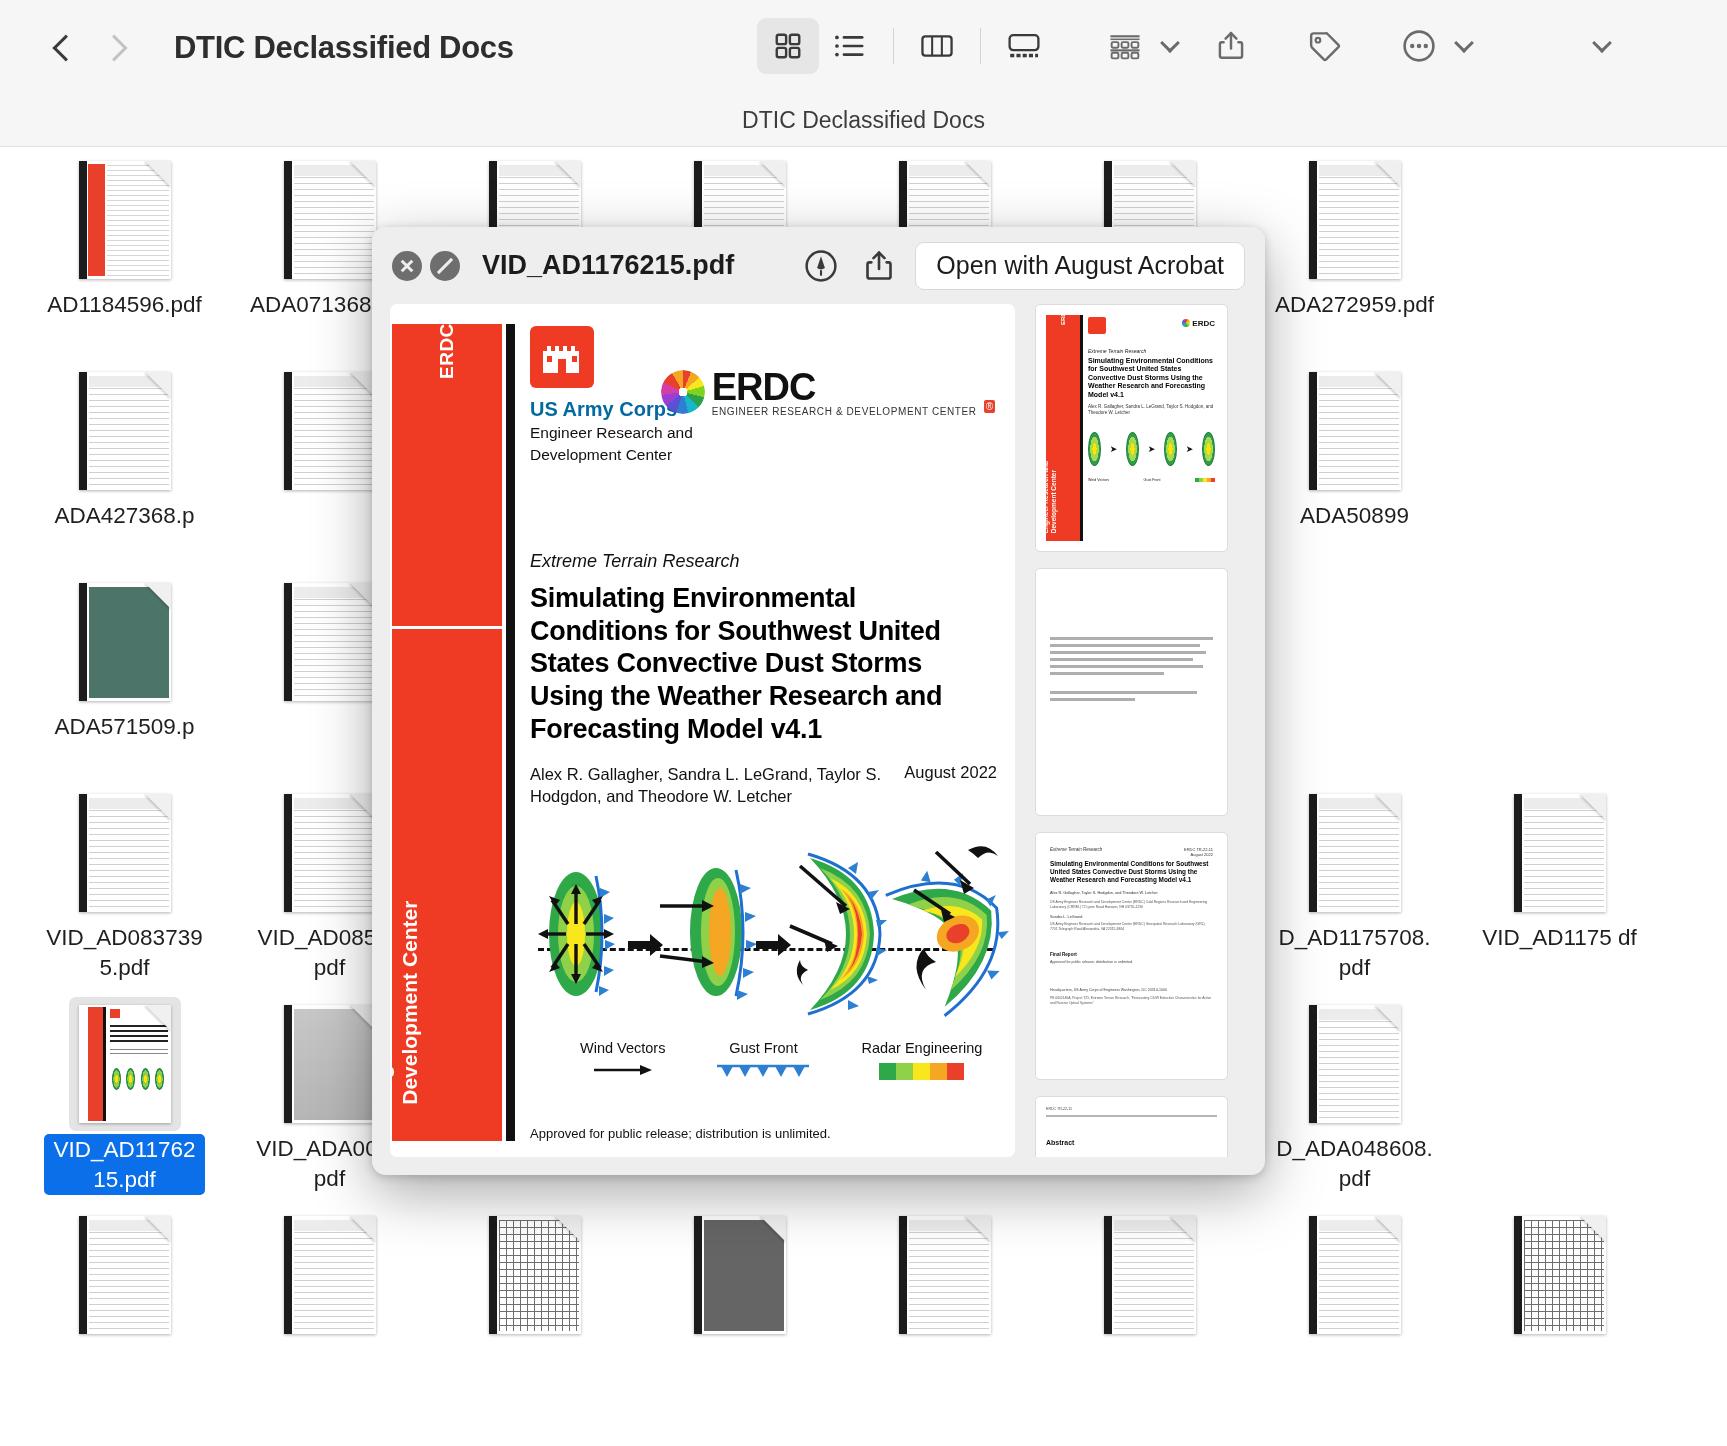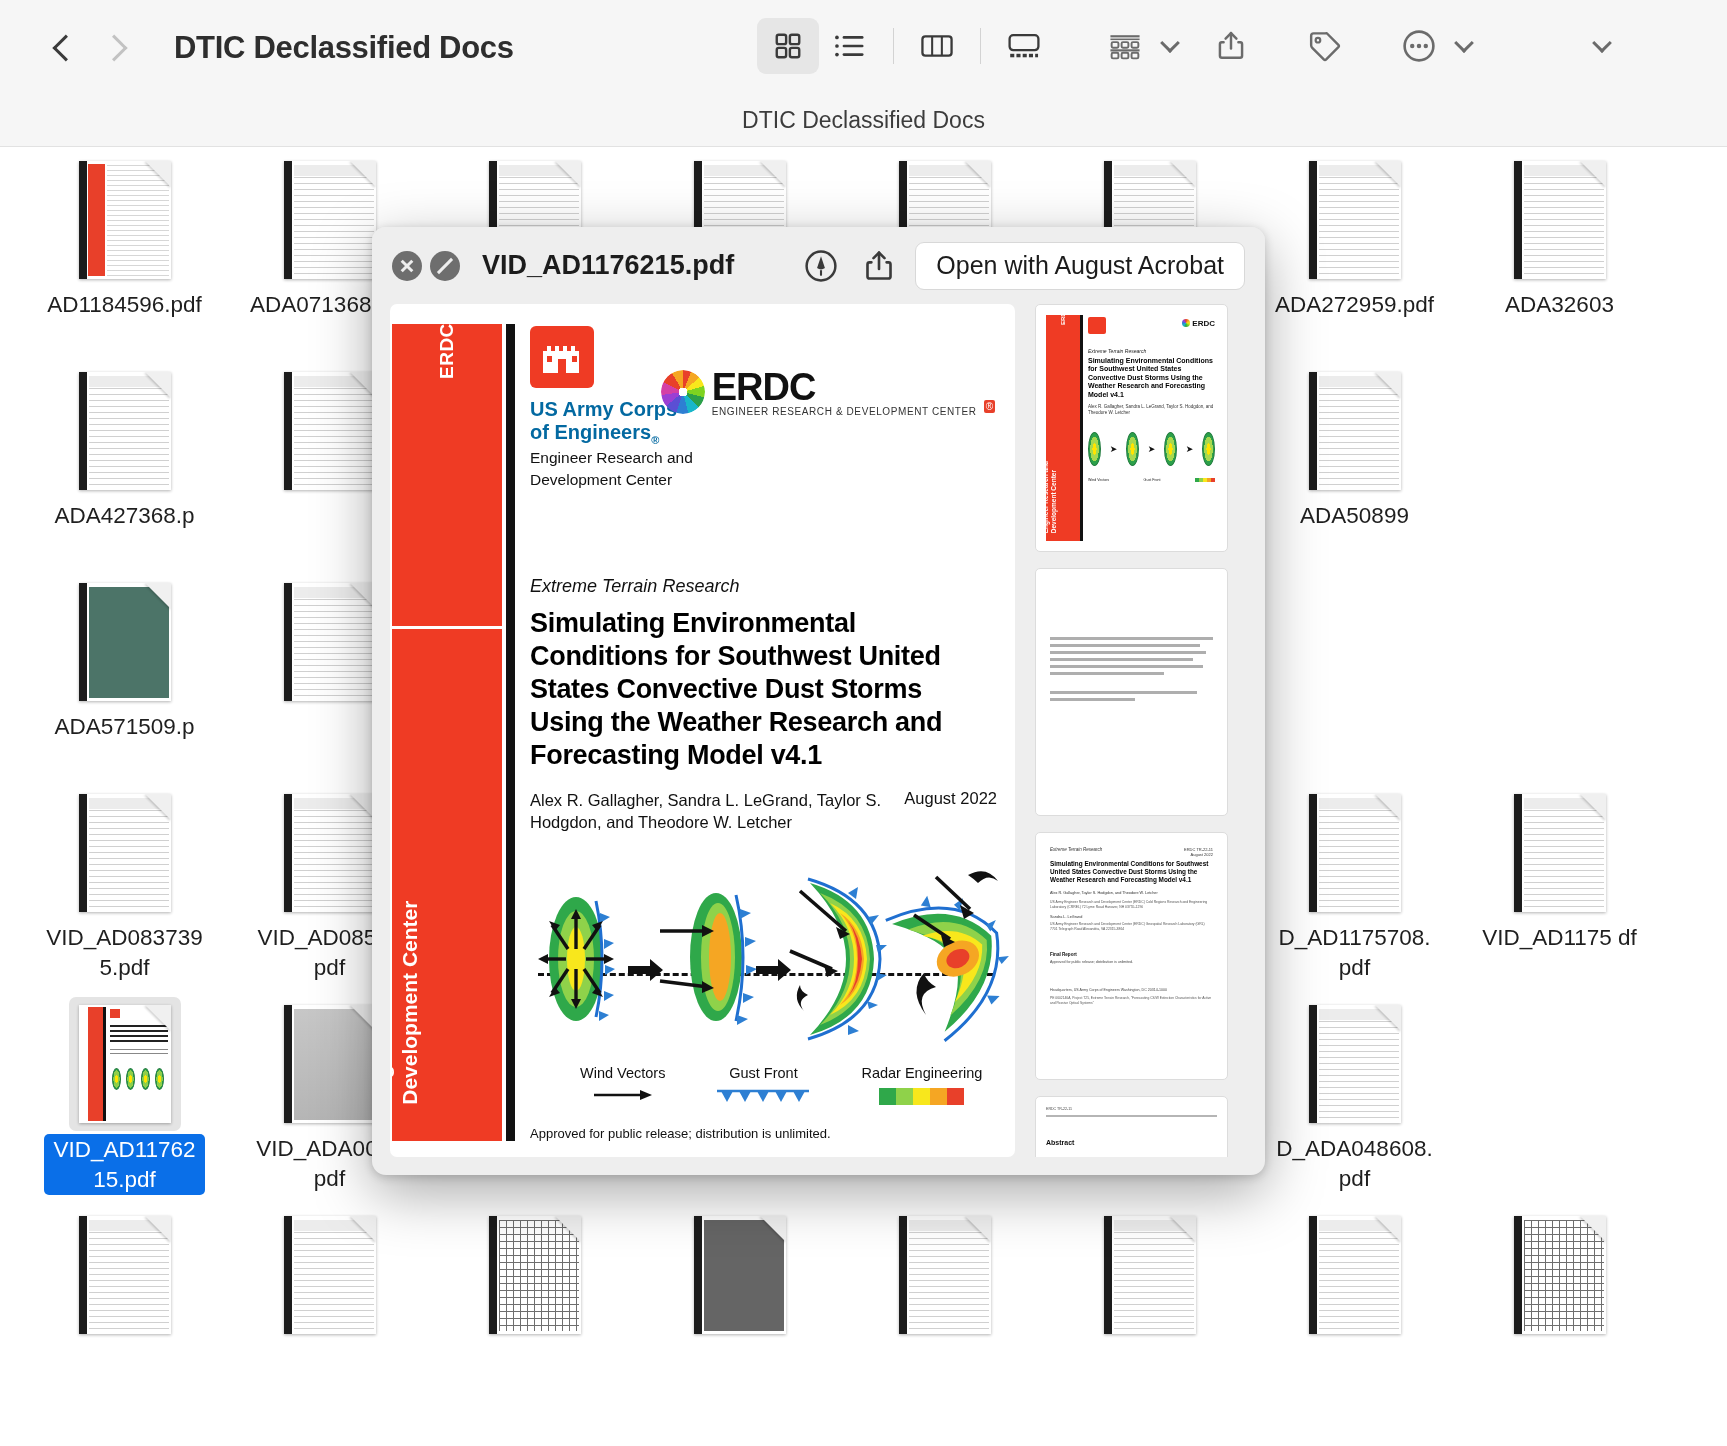--- a/index.html
+++ b/index.html
@@ -719,28 +719,20 @@
             <span class="fold"></span>
           </div>
       </div>
       <div class="grid-cell">
         <div class="thumb form">
             <span class="spine"></span>
             <span class="body"></span>
             <span class="fold"></span>
           </div>
         <div class="fname">ADA272959.pdf</div>
-      </div>
-      <div class="grid-cell">
-        <div class="thumb form">
-            <span class="spine"></span>
-            <span class="body"></span>
-            <span class="fold"></span>
-          </div>
-        <div class="fname">ADA32603</div>
       </div>
     </div>
 
     <div class="grid-row">
       <div class="grid-cell">
         <div class="thumb form">
             <span class="spine"></span>
             <span class="body"></span>
             <span class="fold"></span>
           </div>
@@ -1072,21 +1064,20 @@
 
           <div class="usace-logo">
             <svg class="castle" viewBox="0 0 42 36">
               <path d="M2 12 h4 v-5 h4 v5 h4 v-5 h4 v5 h4 v-5 h4 v5 h4 v-5 h4 v5 h4 v22 h-36 Z" fill="#ffffff"></path>
               <rect x="17" y="20" width="8" height="14" fill="#ef3b24"></rect>
               <rect x="6" y="17" width="5" height="6" fill="#ef3b24"></rect>
               <rect x="31" y="17" width="5" height="6" fill="#ef3b24"></rect>
             </svg>
           </div>
           <div class="usace-text">US Army Corps</div>
-          <div class="usace-text"><span>of Engineers</span><sub style="font-size:11px;">®</sub></div>
           <div class="usace-sub">Engineer Research and</div>
           <div class="usace-sub">Development Center</div>
 
           <div class="erdc-logo">
             <span class="erdc-burst"></span>
             <span style="display:flex;flex-direction:column;">
               <span class="erdc-word">ERDC</span>
               <span class="erdc-tag">ENGINEER RESEARCH &amp; DEVELOPMENT CENTER</span>
             </span>
             <span class="erdc-reg">®</span>

